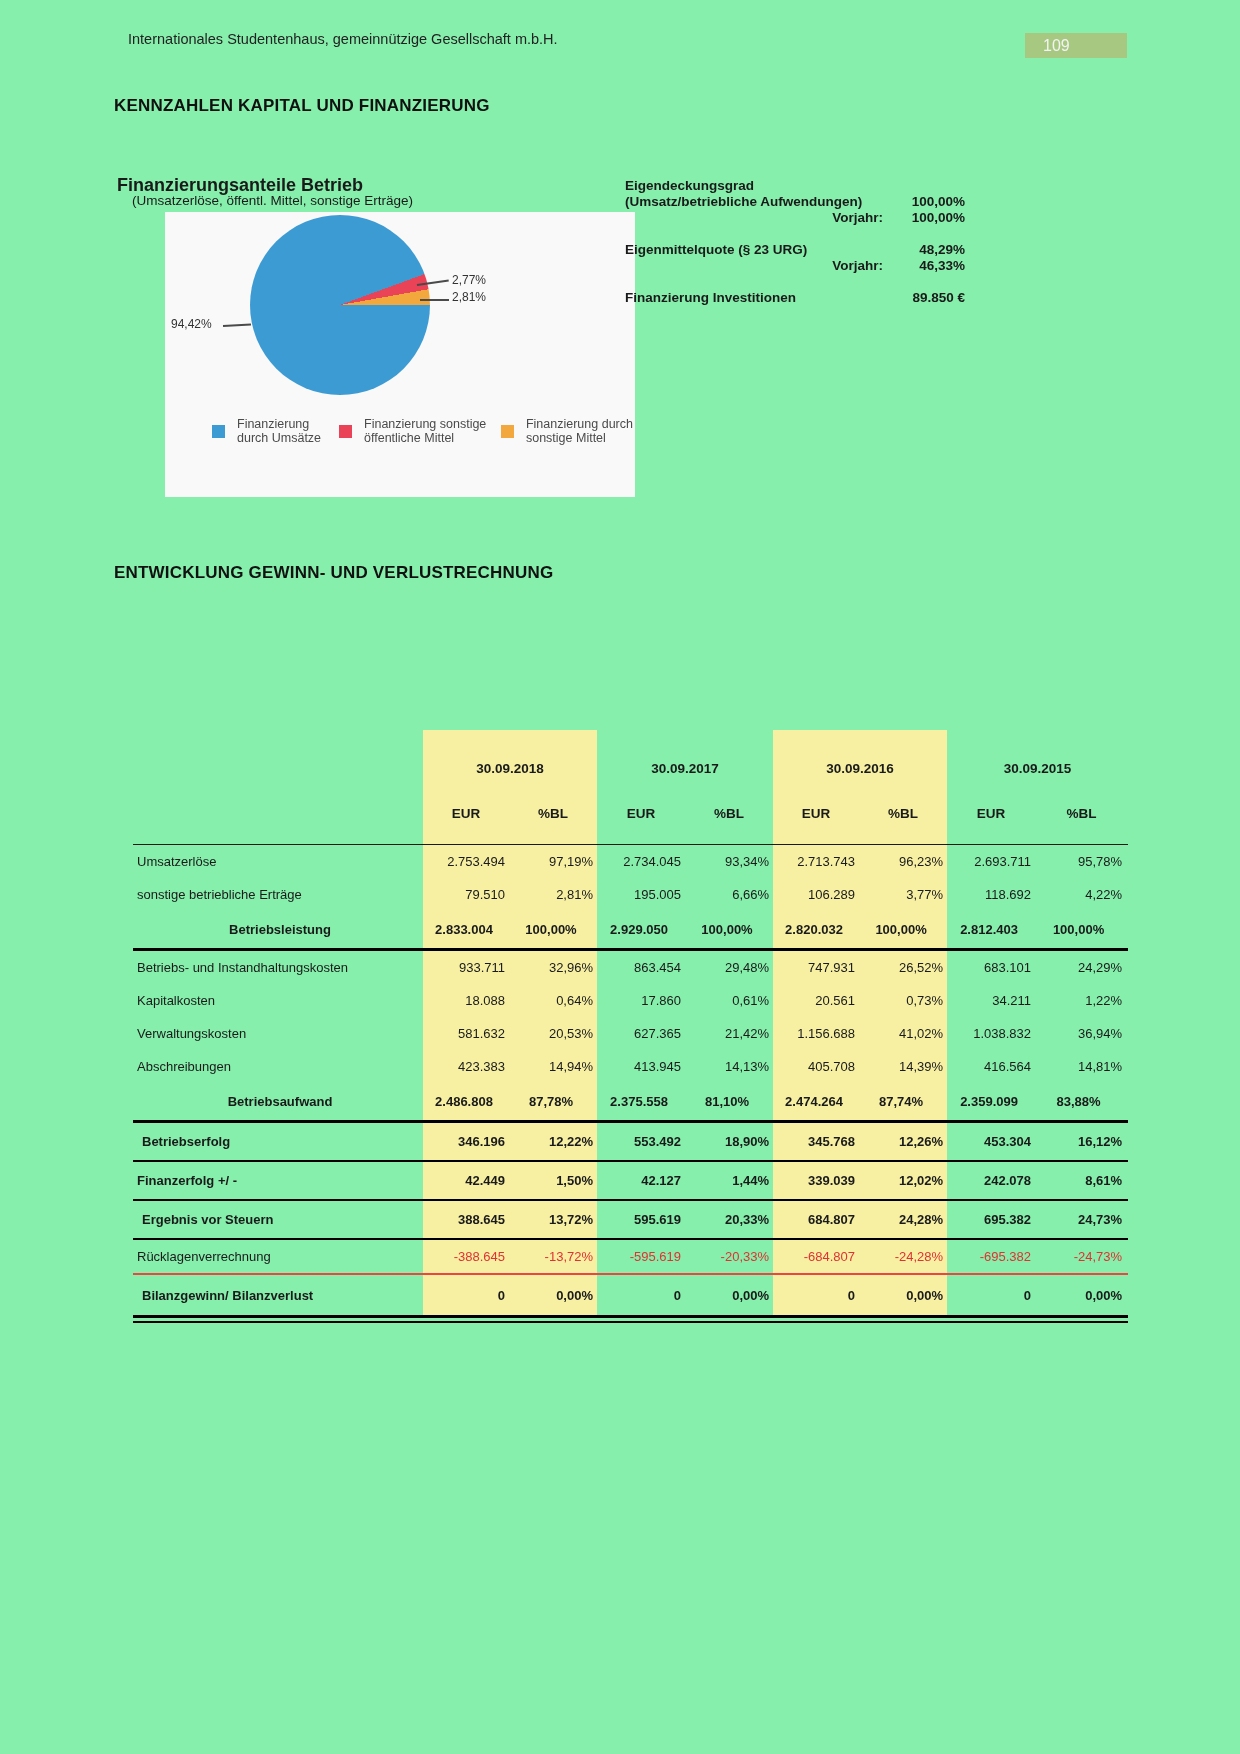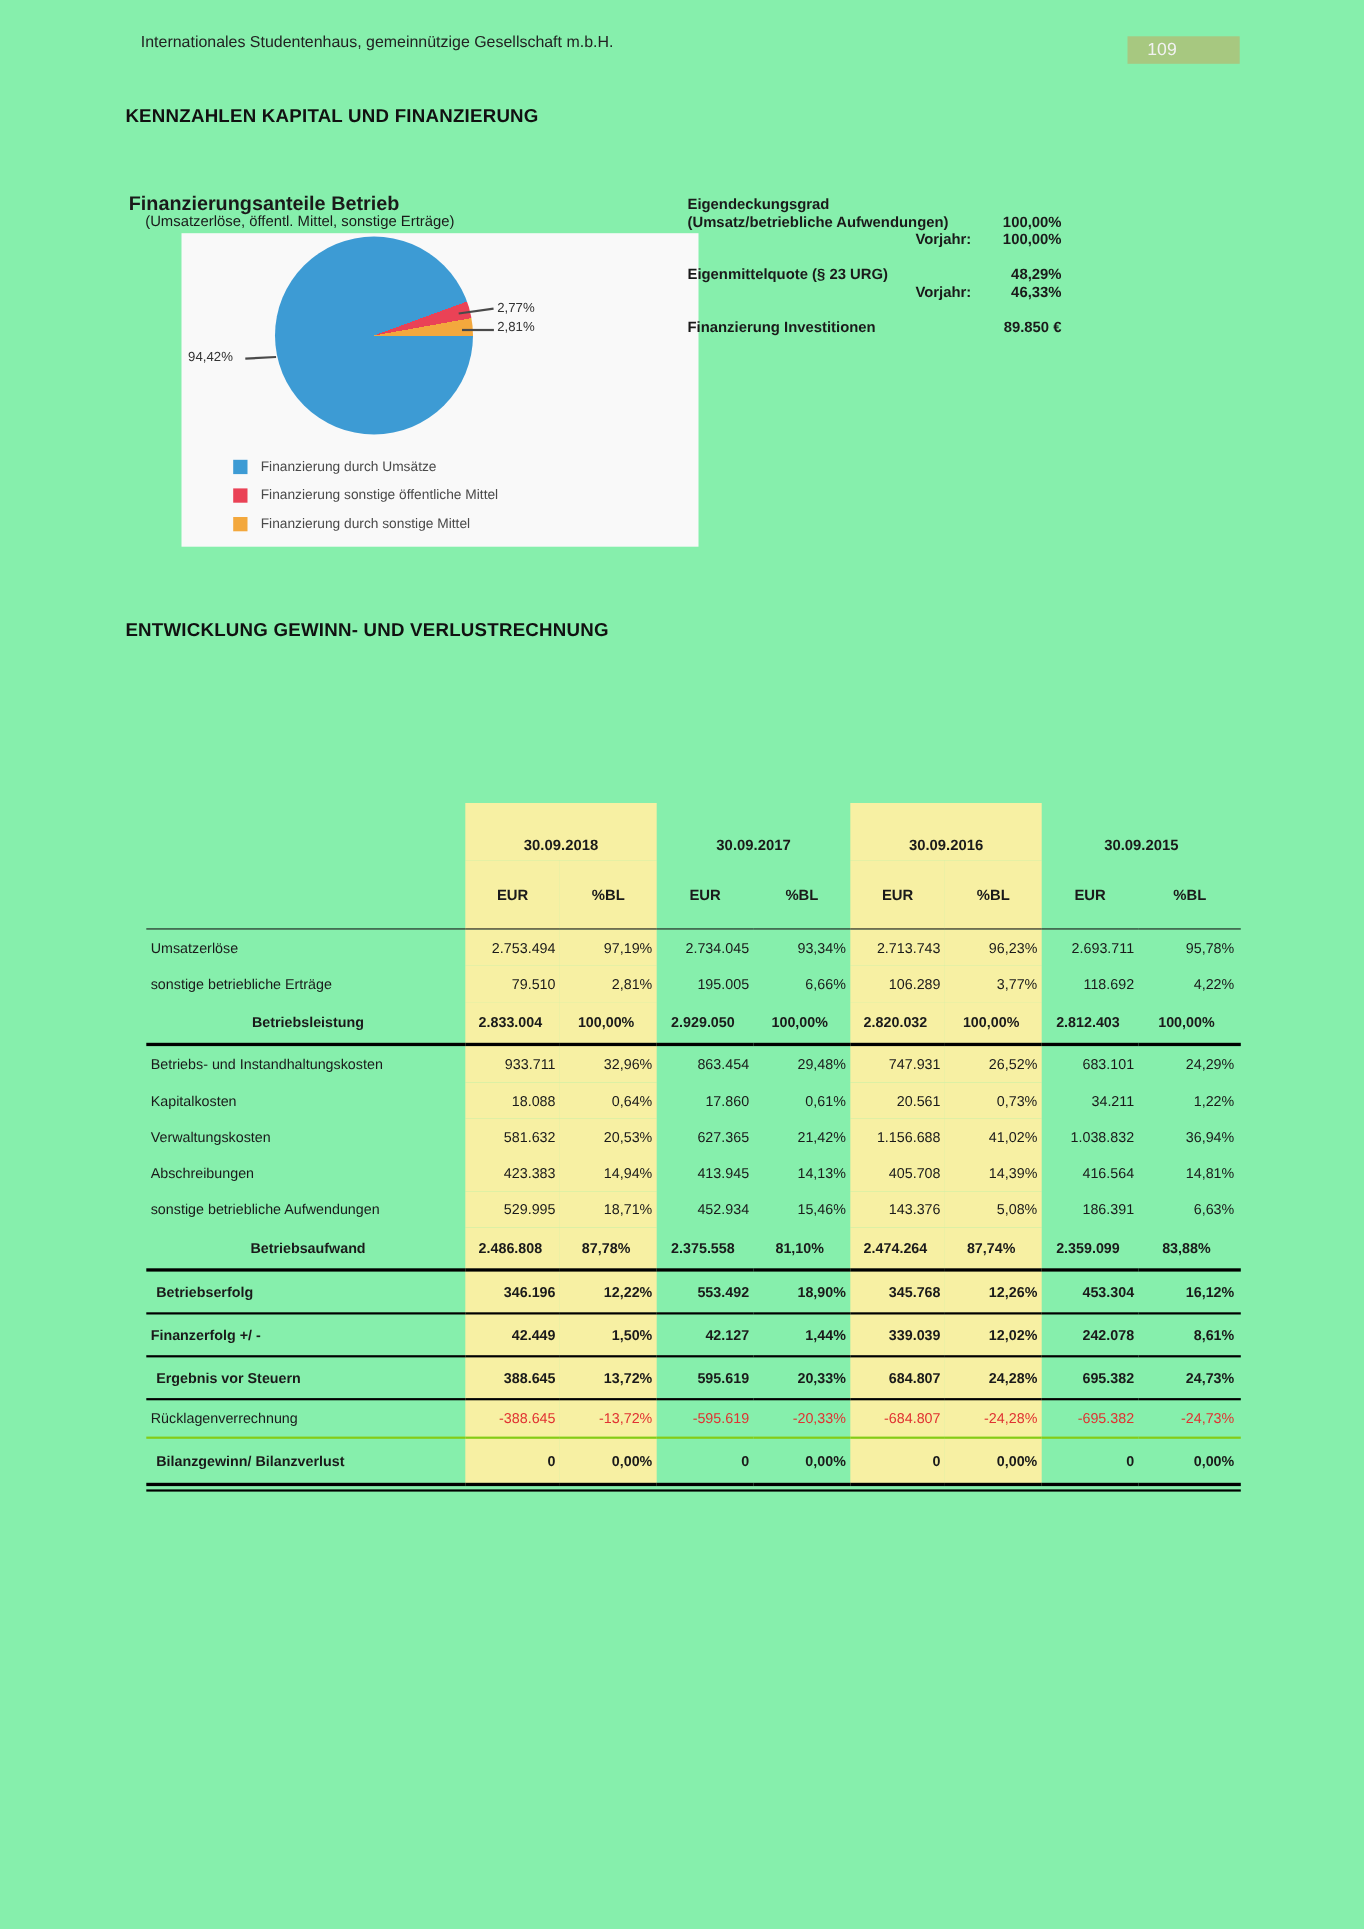--- a/index.html
+++ b/index.html
@@ -23,21 +23,21 @@
   #chart-panel{position:absolute;left:165px;top:212px;width:470px;height:285px;background:#f9f9f9;}
   #pie{position:absolute;left:85px;top:3px;width:180px;height:180px;border-radius:50%;}
   .pie-label{position:absolute;font-size:12px;color:#333;}
   #pie-label-1{left:287px;top:61px;}
   #pie-label-2{left:287px;top:78px;}
   #pie-label-0{left:6px;top:105px;}
   .leader{position:absolute;height:2px;background:#4a4a4a;transform-origin:left center;}
   #lead-1{left:252px;top:72px;width:32px;transform:rotate(-8deg);}
   #lead-2{left:255px;top:87px;width:29px;}
   #lead-0{left:58px;top:113px;width:28px;transform:rotate(-3deg);}
-  #legend{position:absolute;left:47px;top:205px;display:flex;flex-direction:column;gap:12px;}
+  #legend{position:absolute;left:47px;top:205px;display:flex;flex-direction:row;gap:12px;}
   .legend-row{display:flex;align-items:center;gap:12px;}
   .legend-swatch{width:13px;height:13px;flex:0 0 13px;}
   .legend-label{font-size:12.5px;color:#4a4a4a;}
 
   
   #key-figures{position:absolute;left:625px;top:178px;width:340px;font-size:13.5px;font-weight:bold;}
   .kf-row{display:flex;line-height:16px;}
   .kf-label{flex:1;}
   .kf-mid{text-align:right;}
   .kf-val{width:82px;text-align:right;}
@@ -52,21 +52,21 @@
   td.lbl{text-align:left;padding-left:4px;}
   td.ind{padding-left:9px;}
   td.val{text-align:right;padding-right:4px;}
   td.val.last{padding-right:6px;}
   .hl{background:#f7f0a3;}
   tr.norm>td{height:33px;}
   tr.sum>td{height:37px;font-weight:bold;}
   tr.lastrow>td{height:40px;}
   td.red{color:#e03232;}
   tr.rule-thin>*{border-bottom:1.5px solid #1a1a1a;}
-  tr.rule-med>*{border-bottom:2px solid #84cc16;}
+  tr.rule-med>*{border-bottom:2px solid #ef4444;}
   tr.rule-strong>*{border-bottom:2.5px solid #000;}
   tr.rule-thick>*{border-bottom:3.5px solid #000;text-align:center;}
   tr.rule-double>*{border-bottom:3.5px solid #000;}
   #underline2{margin-top:3px;border-top:2px solid #000;width:995px;height:0;}
 </style>
 </head>
 <body>
 
 <div id="page">
 
@@ -240,31 +240,20 @@
             <td class="lbl">Abschreibungen</td>
             <td class="val hl">423.383</td>
             <td class="val hl">14,94%</td>
             <td class="val">413.945</td>
             <td class="val">14,13%</td>
             <td class="val hl">405.708</td>
             <td class="val hl">14,39%</td>
             <td class="val">416.564</td>
             <td class="val last">14,81%</td>
           </tr>
-          <tr class="norm">
-            <td class="lbl">sonstige betriebliche Aufwendungen</td>
-            <td class="val hl">529.995</td>
-            <td class="val hl">18,71%</td>
-            <td class="val">452.934</td>
-            <td class="val">15,46%</td>
-            <td class="val hl">143.376</td>
-            <td class="val hl">5,08%</td>
-            <td class="val">186.391</td>
-            <td class="val last">6,63%</td>
-          </tr>
           <tr class="sum rule-thick">
             <td class="lbl">Betriebsaufwand</td>
             <td class="val hl">2.486.808</td>
             <td class="val hl">87,78%</td>
             <td class="val">2.375.558</td>
             <td class="val">81,10%</td>
             <td class="val hl">2.474.264</td>
             <td class="val hl">87,74%</td>
             <td class="val">2.359.099</td>
             <td class="val last">83,88%</td>

